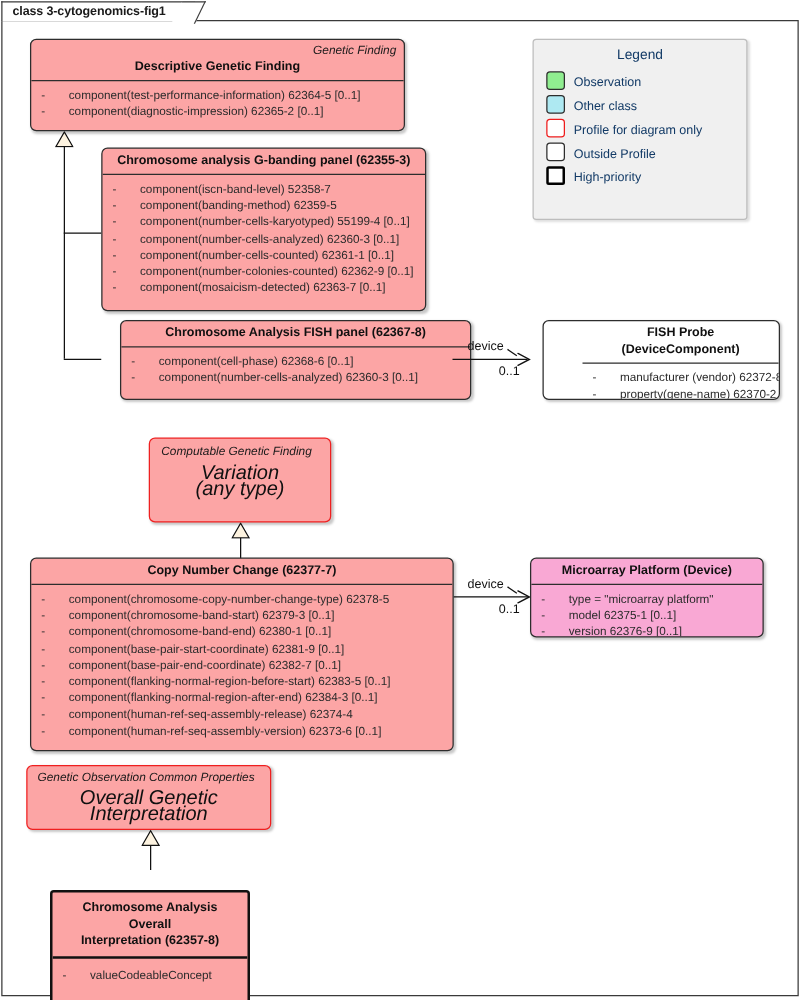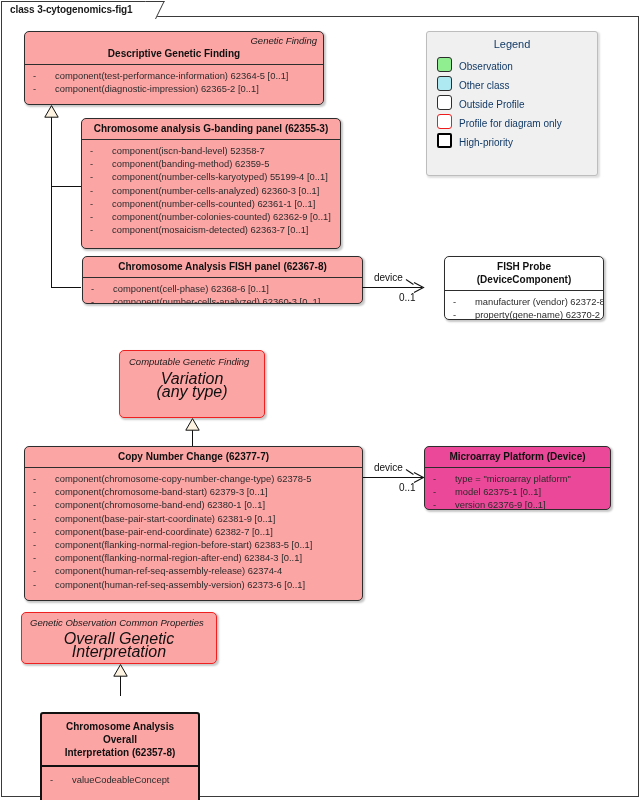--- a/index.html
+++ b/index.html
@@ -56,21 +56,21 @@
   .cls{
     position:absolute;
     box-sizing:border-box;
     border:1px solid #2d2d2d;
     border-radius:5px;
     background:#a6eba6;
     box-shadow:1.5px 1.5px 2px rgba(0,0,0,0.22);
     overflow:hidden;
   }
   .cls.green{ background:#fca5a5; }
-  .cls.blue { background:#ec4899; }
+  .cls.blue { background:#f9a8d4; }
   .cls.white{ background:#ffffff; }
   .cls.redborder{ border:1.6px solid #ef2020; }
   .cls.thick{ border:2.6px solid #111111; border-radius:3px; box-shadow:none;}
 
   .cls-head{
     padding:3px 6px 4px 6px;
     text-align:center;
     font-size:10px;
     font-weight:bold;
     color:#101010;
@@ -184,26 +184,26 @@
 
     <div class="legend-row">
       <span class="sw" style="background:#90ee90"></span>
       <span class="legend-label">Observation</span>
     </div>
     <div class="legend-row">
       <span class="sw" style="background:#aee9f2"></span>
       <span class="legend-label">Other class</span>
     </div>
     <div class="legend-row">
+      <span class="sw redb" style="background:#ffffff"></span>
+      <span class="legend-label">Profile for diagram only</span>
+    </div>
+    <div class="legend-row">
       <span class="sw" style="background:#ffffff"></span>
       <span class="legend-label">Outside Profile</span>
-    </div>
-    <div class="legend-row">
-      <span class="sw redb" style="background:#ffffff"></span>
-      <span class="legend-label">Profile for diagram only</span>
     </div>
     <div class="legend-row">
       <span class="sw thickb" style="background:#ffffff"></span>
       <span class="legend-label">High-priority</span>
     </div>
   </div>
 
   <div class="ln vl" style="left:51px; top:117px; height:170px;"></div>
 
   <div class="ln hl" style="left:51px; top:186px; width:30px;"></div>
@@ -235,41 +235,41 @@
       <span class="attr"><span class="dash">-</span><span>component(iscn-band-level) 52358-7</span></span>
       <span class="attr"><span class="dash">-</span><span>component(banding-method) 62359-5</span></span>
       <span class="attr"><span class="dash">-</span><span>component(number-cells-karyotyped) 55199-4 [0..1]</span></span>
       <span class="attr"><span class="dash">-</span><span>component(number-cells-analyzed) 62360-3 [0..1]</span></span>
       <span class="attr"><span class="dash">-</span><span>component(number-cells-counted) 62361-1 [0..1]</span></span>
       <span class="attr"><span class="dash">-</span><span>component(number-colonies-counted) 62362-9 [0..1]</span></span>
       <span class="attr"><span class="dash">-</span><span>component(mosaicism-detected) 62363-7 [0..1]</span></span>
     </div>
   </div>
 
-  <div class="cls green" style="left:82px; top:256px; width:281px; height:48px;">
+  <div class="cls green" style="left:96px; top:256px; width:281px; height:64px;">
     <div class="cls-head withline">
       <span>Chromosome Analysis FISH panel (62367-8)</span>
     </div>
     <div class="cls-body">
       <span class="attr"><span class="dash">-</span><span>component(cell-phase) 62368-6 [0..1]</span></span>
       <span class="attr"><span class="dash">-</span><span>component(number-cells-analyzed) 62360-3 [0..1]</span></span>
     </div>
   </div>
 
   <div class="ln hl" style="left:362px; top:287px; width:60px;"></div>
   <div class="arrowhead" style="left:413px; top:282px;">
     <svg width="12" height="11" viewBox="0 0 12 11">
         <polyline points="1,0.5 10.5,5.5 1,10.5" fill="none" stroke="#111111" stroke-width="1.1"></polyline>
       </svg>
   </div>
   <div class="edge-label" style="left:374px; top:272px;">device</div>
   <div class="ln" style="left:406px; top:279px; width:9px; height:1px; transform:rotate(34deg); transform-origin:left center;"></div>
   <div class="edge-label" style="left:399px; top:292px;">0..1</div>
 
-  <div class="cls white" style="left:444px; top:256px; width:160px; height:64px;">
+  <div class="cls white" style="left:434px; top:256px; width:190px; height:64px;padding-left:31px;">
     <div class="cls-head withline">
       <span>FISH Probe (DeviceComponent)</span>
     </div>
     <div class="cls-body">
       <span class="attr"><span class="dash">-</span><span>manufacturer (vendor) 62372-8</span></span>
       <span class="attr"><span class="dash">-</span><span>property(gene-name) 62370-2</span></span>
     </div>
   </div>
 
   <div class="cls green redborder" style="left:119px; top:350px; width:146px; height:68px;">

